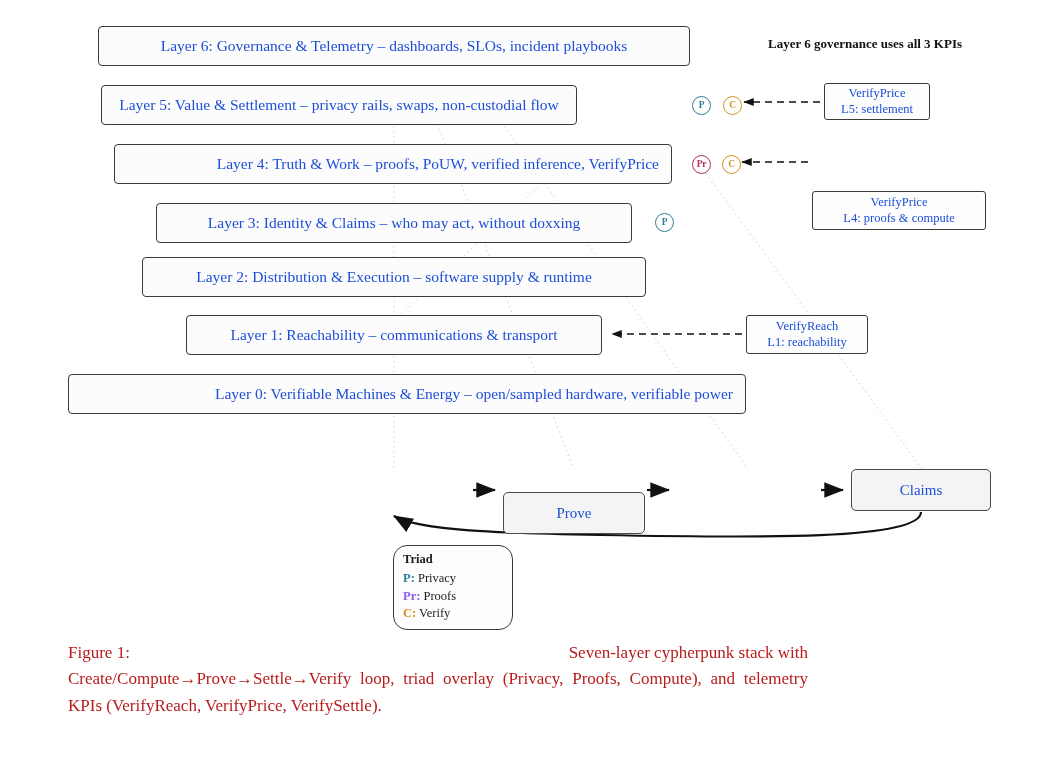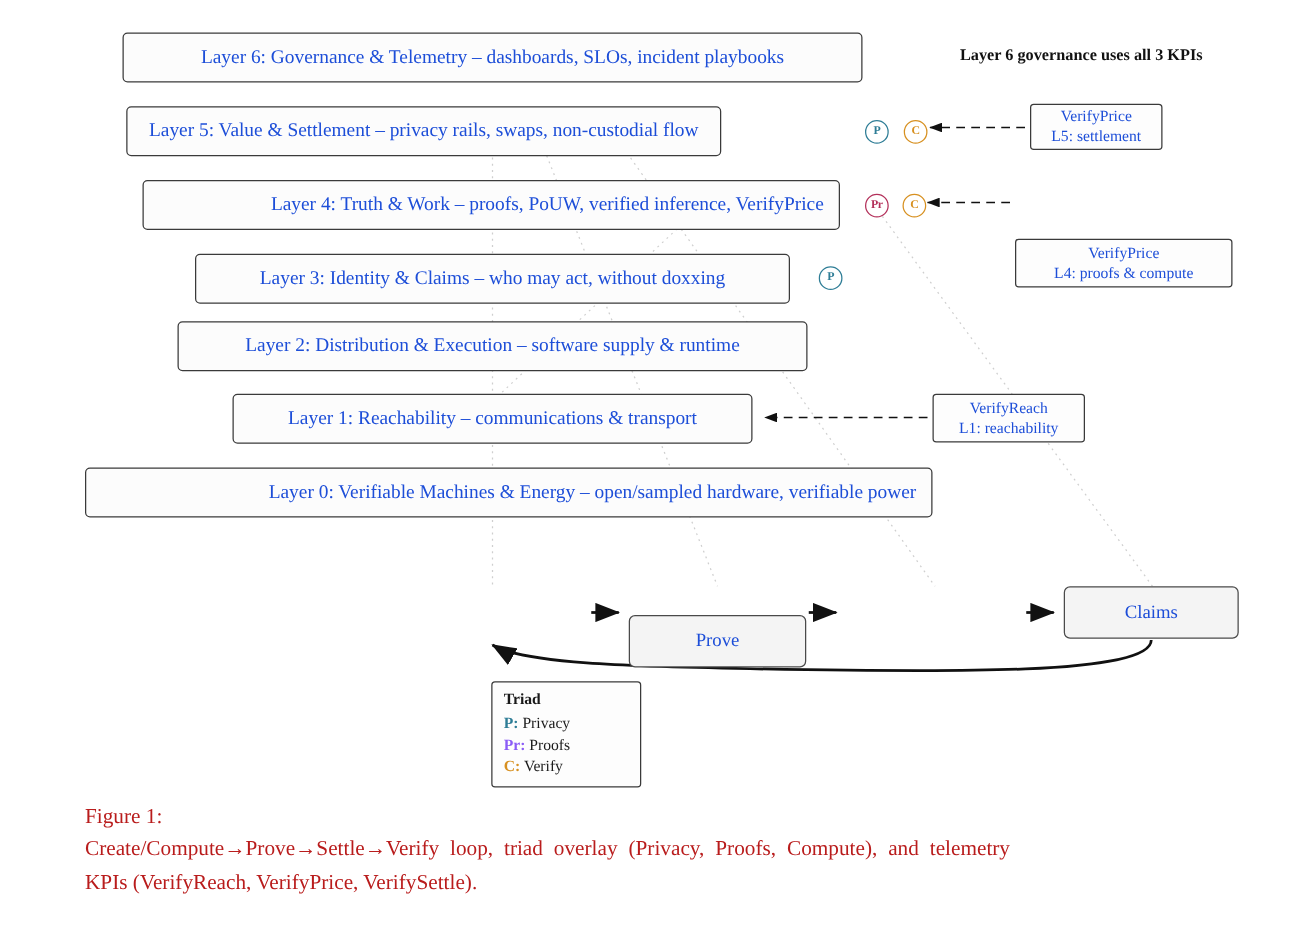--- a/index.html
+++ b/index.html
@@ -90,21 +90,21 @@
     justify-content: center;
     font-weight: bold;
     letter-spacing: -0.3px;
   }
   .badge-p { border-color: #2e7d96; color: #2e7d96; }
   .badge-pr { border-color: #b3305a; color: #b3305a; }
   .badge-c { border-color: #d79020; color: #d79020; }
   .legend {
     position: absolute;
     border: 1px solid #3a3a3a;
-    border-radius: 3px;
+    border-radius: 14px;
     background: #fdfdfd;
     padding: 5px 9px 6px 9px;
     font-size: 12.5px;
     line-height: 1.42;
   }
   .legend-title {
     font-weight: bold;
     font-size: 12.5px;
     margin-bottom: 1px;
   }
@@ -242,17 +242,18 @@
     </div>
     <div class="legend-row">
       <span class="legend-key k-c">C:</span>
       <span>Verify</span>
     </div>
   </div>
 
   <div class="caption">
     <div class="cap-line1">
       <span>Figure  1:</span>
+      <span>Seven-layer cypherpunk stack with</span>
     </div>
     <span class="cap-body">Create/Compute→Prove→Settle→Verify loop, triad overlay (Privacy, Proofs, Compute), and telemetry KPIs (VerifyReach, VerifyPrice, VerifySettle).</span>
   </div>
 
 </div>
 
 </body></html>

